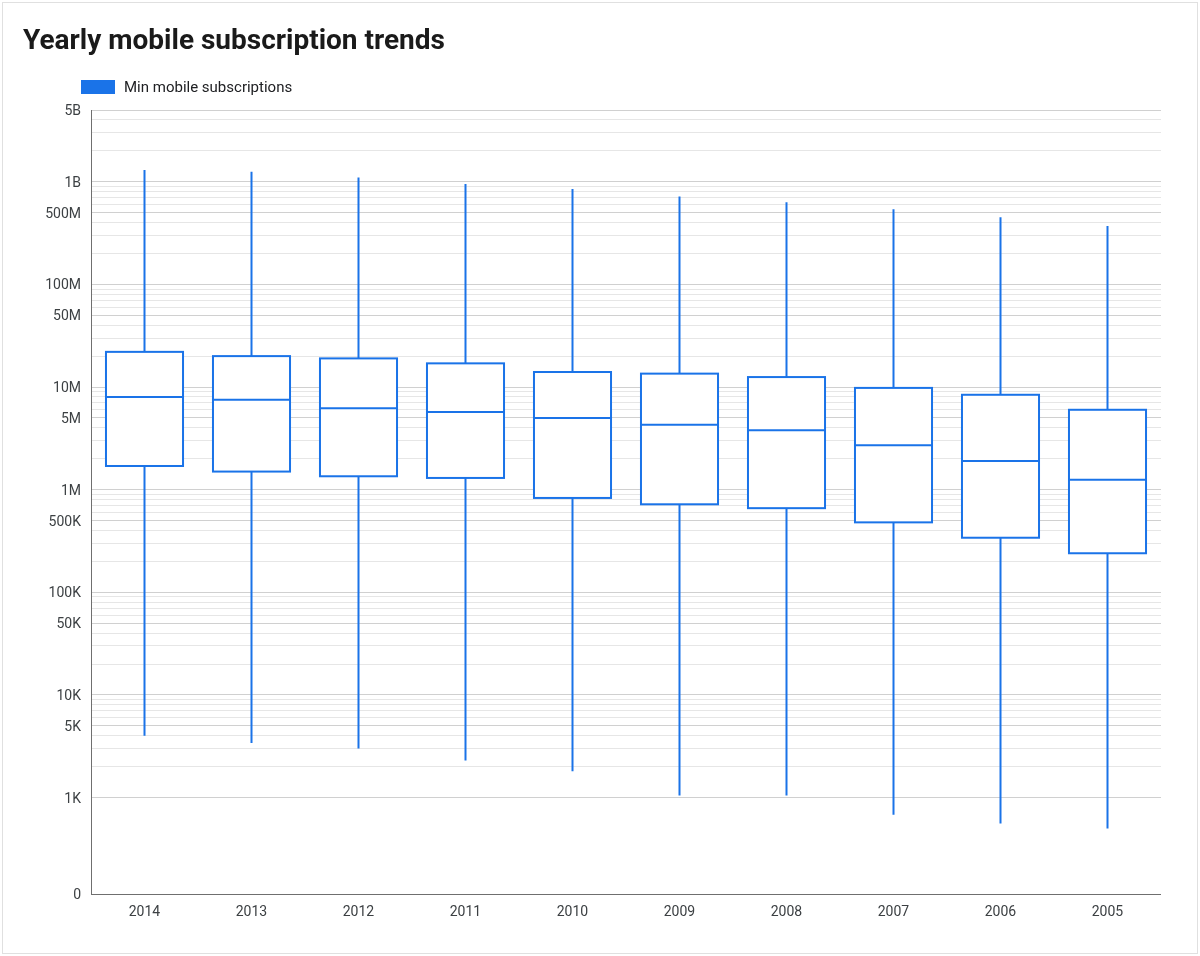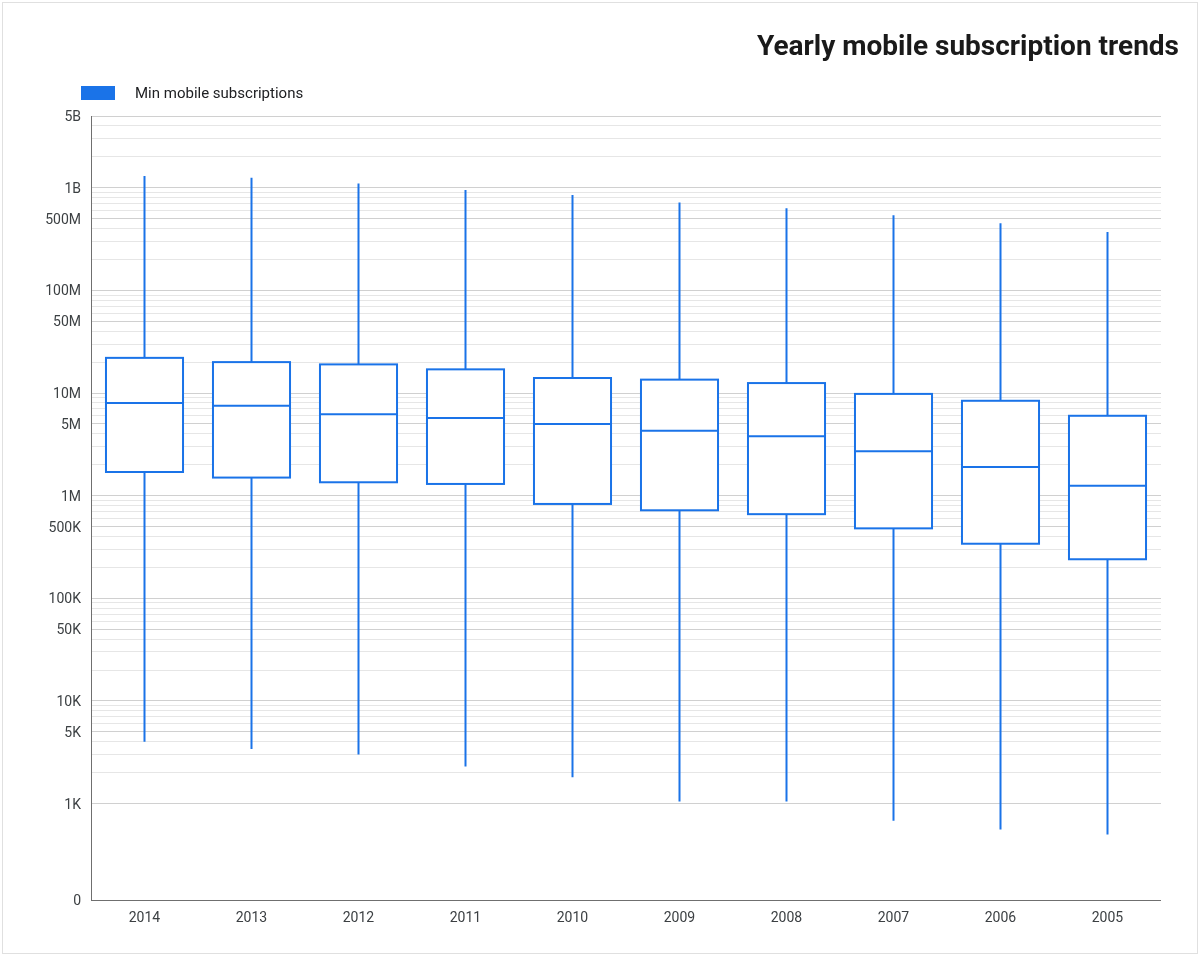--- a/index.html
+++ b/index.html
@@ -10,35 +10,34 @@
     background: #fff;
     font-family: Roboto, "Helvetica Neue", Arial, sans-serif;
     color: #202124;
   }
   .card {
     box-sizing: border-box;
     width: 1196px;
     height: 952px;
     margin: 2px;
     border: 1px solid #e0e0e0;
-    padding: 26px 18px 10px 18px;
+    padding: 20px 18px 10px 18px;
     display: flex;
     flex-direction: column;
-    text-align: right;
   }
   .title {
     font-size: 28px;
     font-weight: 700;
     color: #1a1a1a;
     margin: 0 0 6px 2px;
   }
   .legend {
     display: flex;
     align-items: center;
-    gap: 20px;
+    gap: 9px;
     margin: 16px 0 4px 60px;
   }
   .legend-swatch {
     width: 34px;
     height: 14px;
     background: #1a73e8;
   }
   .legend-label {
     font-size: 15px;
     color: #202124;

